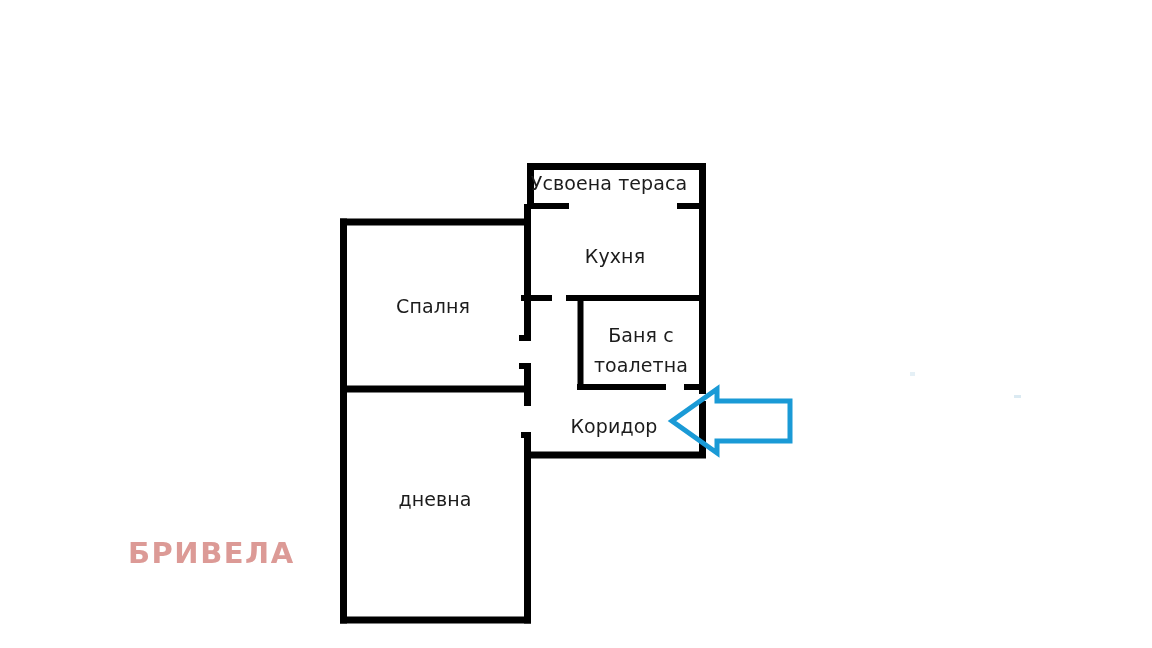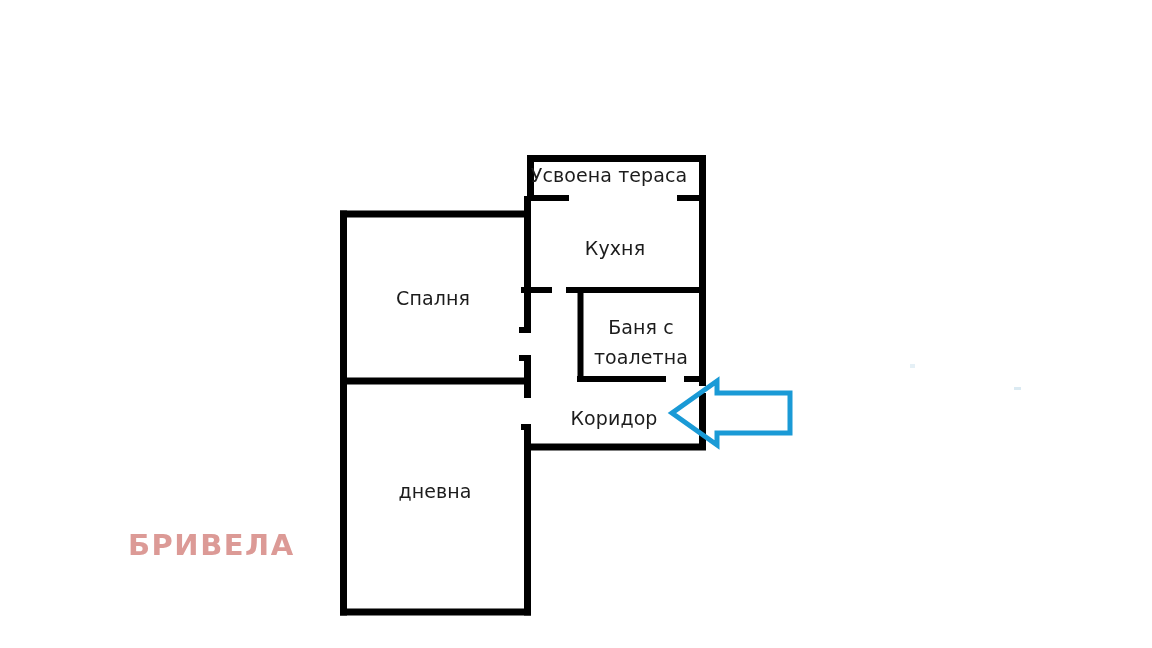--- a/index.html
+++ b/index.html
@@ -11,21 +11,21 @@
   body {
     width: 1152px;
     height: 648px;
     overflow: hidden;
     font-family: "DejaVu Sans", "Liberation Sans", sans-serif;
     position: relative;
   }
   #plan-root {
     position: absolute;
     left: 0;
-    top: 0;
+    top: 8px;
     width: 1152px;
     height: 482px;
   }
   svg#floorplan-svg {
     display: block;
     width: 1152px;
     height: 648px;
   }
   .room-label {
     font-family: "DejaVu Sans", "Liberation Sans", sans-serif;

